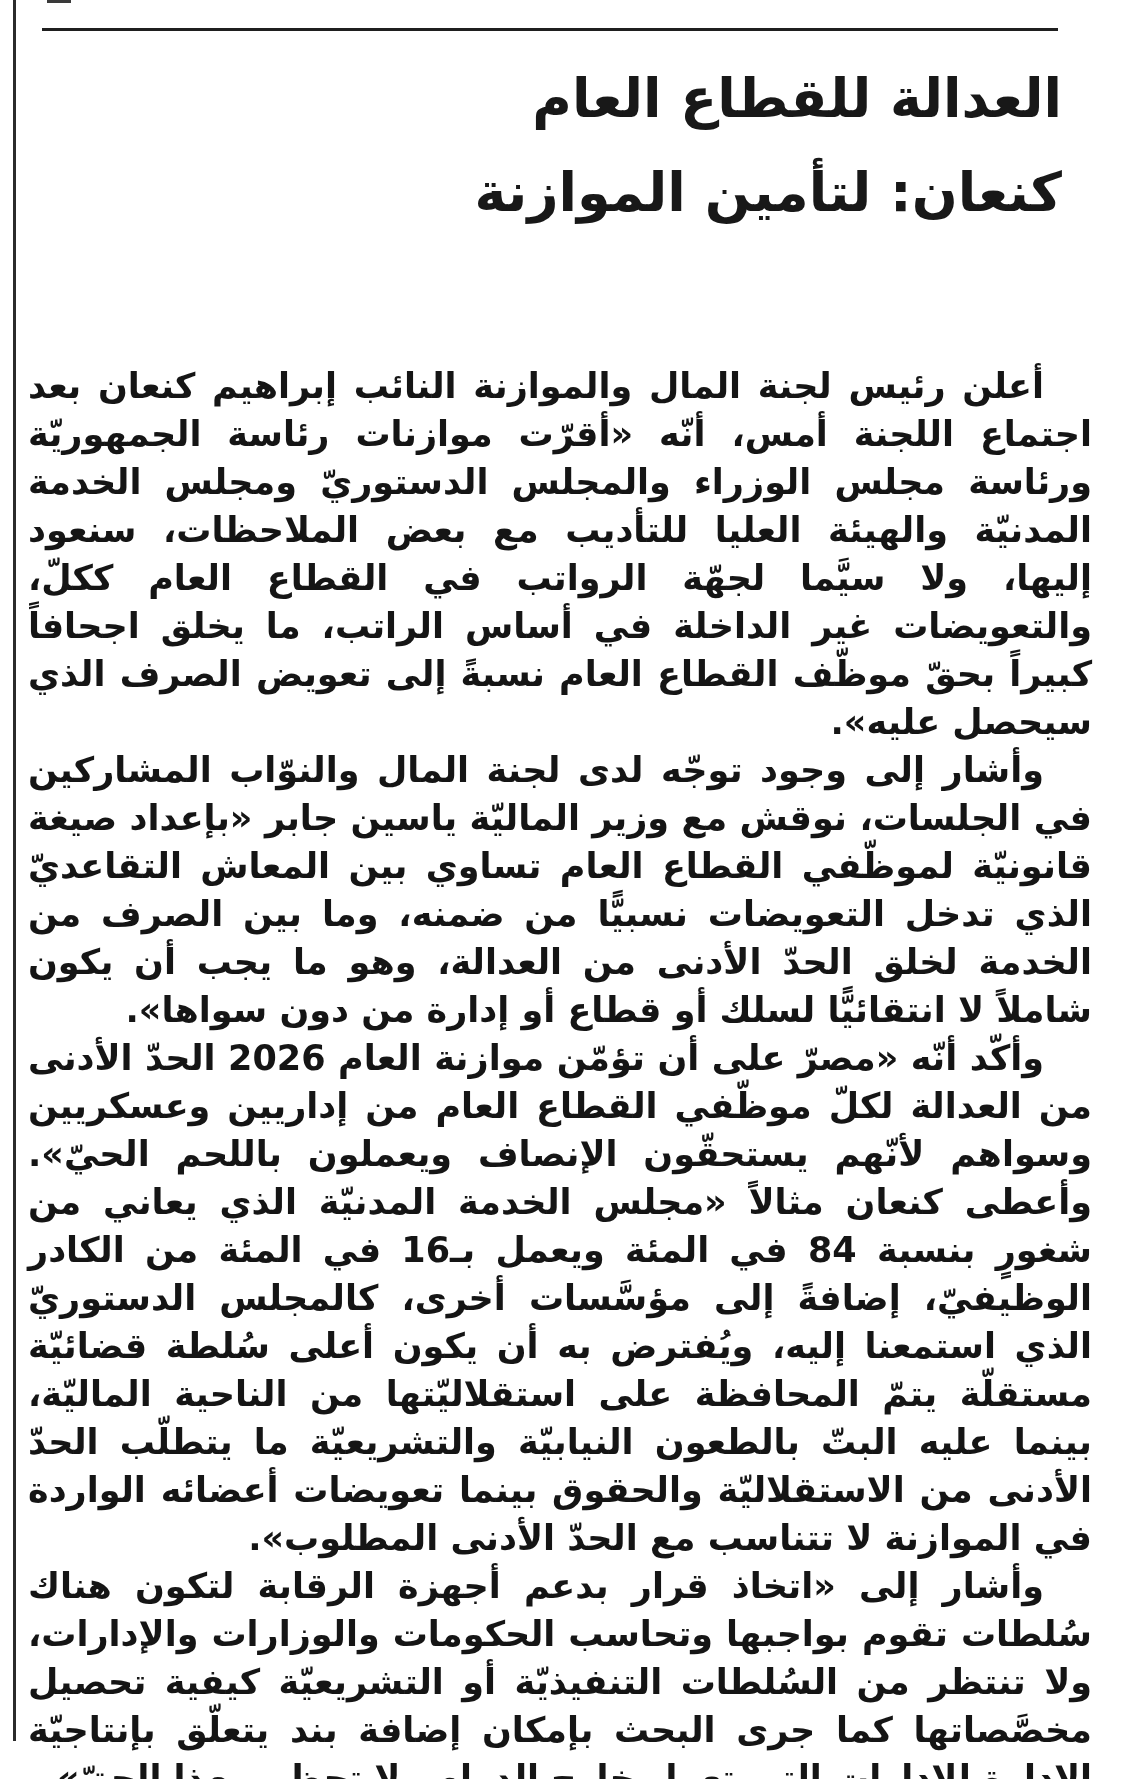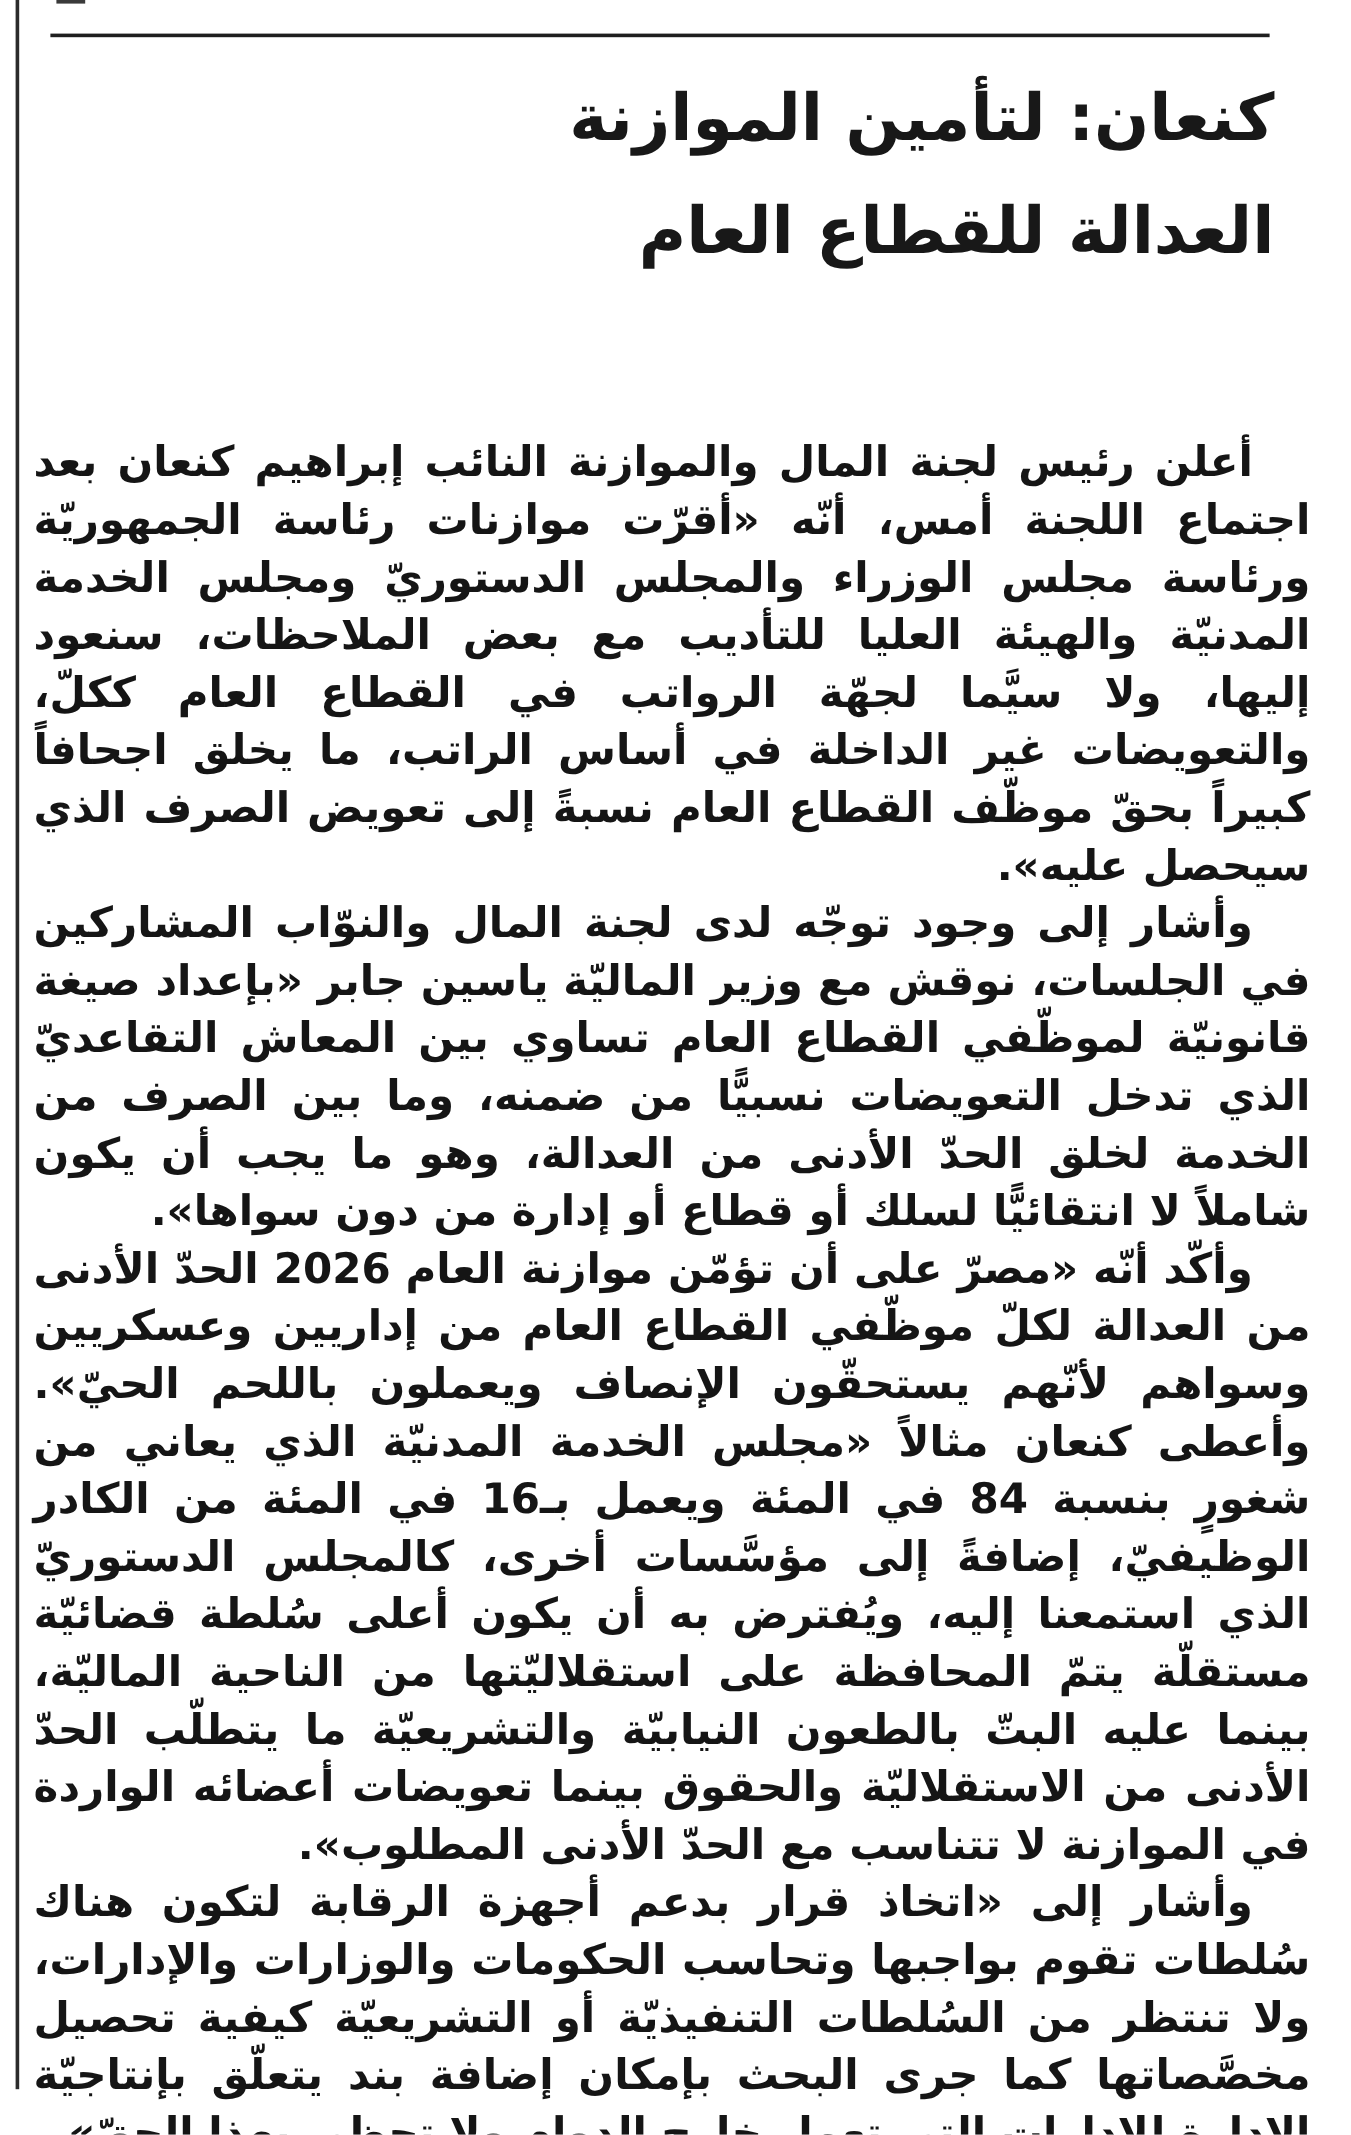--- a/index.html
+++ b/index.html
@@ -61,22 +61,22 @@
 </head>
 <body>
 
 <div class="page">
 
   <div class="v-rule"></div>
   <div class="top-rule"></div>
   <div class="artifact-dash"></div>
 
   <h1 class="headline">
+    <span class="hl-line">العدالة للقطاع العام</span>
     <span class="hl-line">كنعان: لتأمين الموازنة</span>
-    <span class="hl-line">العدالة للقطاع العام</span>
   </h1>
 
   <div class="article">
     <p>أعلن رئيس لجنة المال والموازنة النائب إبراهيم كنعان بعد اجتماع اللجنة أمس، أنّه «أقرّت موازنات رئاسة الجمهوريّة ورئاسة مجلس الوزراء والمجلس الدستوريّ ومجلس الخدمة المدنيّة والهيئة العليا للتأديب مع بعض الملاحظات، سنعود إليها، ولا سيَّما لجهّة الرواتب في القطاع العام ككلّ، والتعويضات غير الداخلة في أساس الراتب، ما يخلق اجحافاً كبيراً بحقّ موظّف القطاع العام نسبةً إلى تعويض الصرف الذي سيحصل عليه».</p>
     <p>وأشار إلى وجود توجّه لدى لجنة المال والنوّاب المشاركين في الجلسات، نوقش مع وزير الماليّة ياسين جابر «بإعداد صيغة قانونيّة لموظّفي القطاع العام تساوي بين المعاش التقاعديّ الذي تدخل التعويضات نسبيًّا من ضمنه، وما بين الصرف من الخدمة لخلق الحدّ الأدنى من العدالة، وهو ما يجب أن يكون شاملاً لا انتقائيًّا لسلك أو قطاع أو إدارة من دون سواها».</p>
     <p>وأكّد أنّه «مصرّ على أن تؤمّن موازنة العام 2026 الحدّ الأدنى من العدالة لكلّ موظّفي القطاع العام من إداريين وعسكريين وسواهم لأنّهم يستحقّون الإنصاف ويعملون باللحم الحيّ». وأعطى كنعان مثالاً «مجلس الخدمة المدنيّة الذي يعاني من شغورٍ بنسبة 84 في المئة ويعمل بـ16 في المئة من الكادر الوظيفيّ، إضافةً إلى مؤسَّسات أخرى، كالمجلس الدستوريّ الذي استمعنا إليه، ويُفترض به أن يكون أعلى سُلطة قضائيّة مستقلّة يتمّ المحافظة على استقلاليّتها من الناحية الماليّة، بينما عليه البتّ بالطعون النيابيّة والتشريعيّة ما يتطلّب الحدّ الأدنى من الاستقلاليّة والحقوق بينما تعويضات أعضائه الواردة في الموازنة لا تتناسب مع الحدّ الأدنى المطلوب».</p>
     <p>وأشار إلى «اتخاذ قرار بدعم أجهزة الرقابة لتكون هناك سُلطات تقوم بواجبها وتحاسب الحكومات والوزارات والإدارات، ولا تنتظر من السُلطات التنفيذيّة أو التشريعيّة كيفية تحصيل مخصَّصاتها كما جرى البحث بإمكان إضافة بند يتعلّق بإنتاجيّة الإدارة للإدارات التي تعمل خارج الدوام ولا تحظى بهذا الحقّ».</p>
 
   </div>
 

